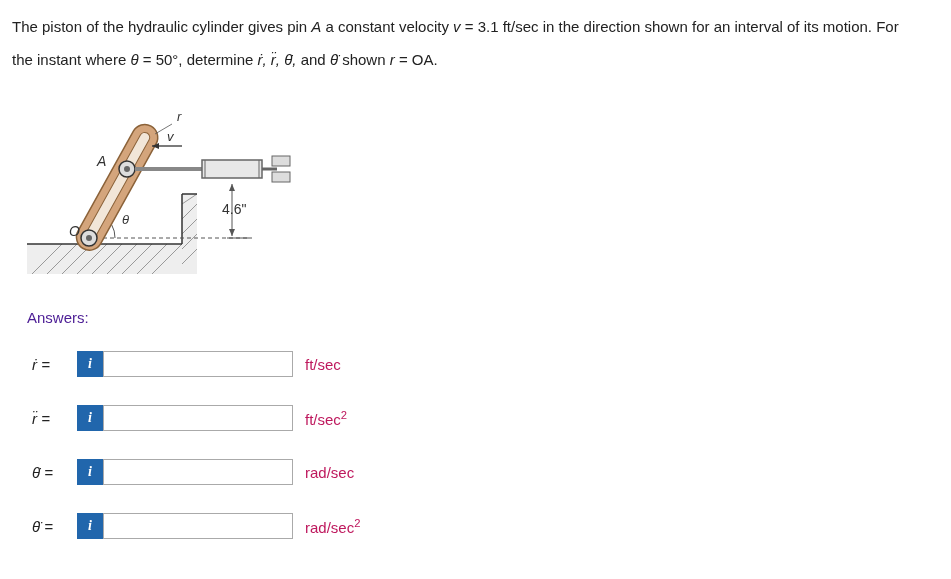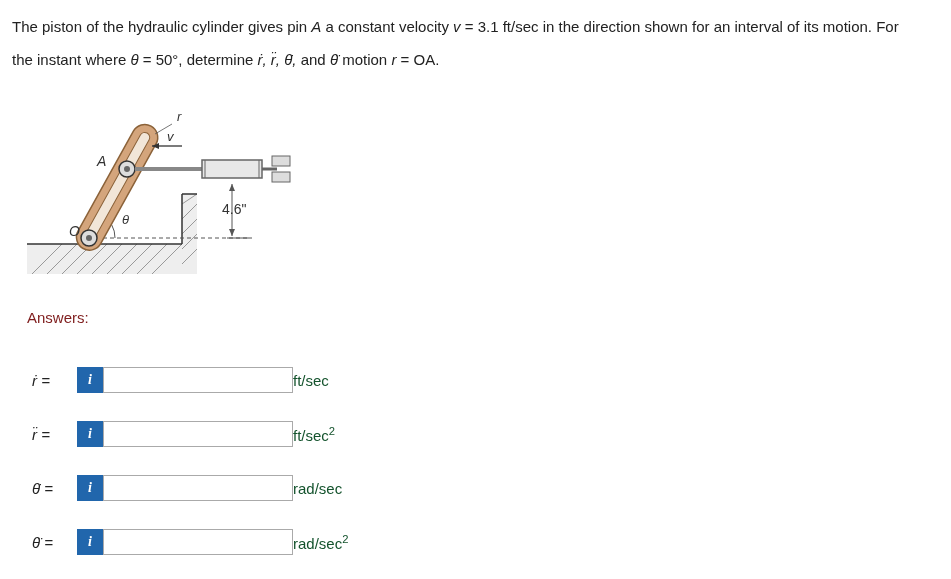--- a/index.html
+++ b/index.html
@@ -19,22 +19,22 @@
       margin-bottom: 20px;
       color: #222;
     }
     .italic {
       font-style: italic;
     }
     .diagram-area {
       margin: 10px 0 30px 15px;
     }
     .answers-label {
-      margin: 30px 0 41px 15px;
-      color: #7f1d1d;
+      margin: 30px 0 25px 15px;
+      color: #4c1d95;
     }
     .answer-row {
       display: flex;
       align-items: center;
       margin-bottom: 28px;
       margin-left: 20px;
     }
     .answer-var {
       width: 45px;
       font-style: italic;
@@ -56,33 +56,33 @@
       flex-shrink: 0;
     }
     .answer-input {
       width: 190px;
       height: 26px;
       border: 1px solid #aaa;
       padding: 0 6px;
       font-size: 14px;
     }
     .answer-unit {
-      margin-left: 0;
-      color: #14532d;
+      margin-left: 12px;
+      color: #be185d;
     }
     sup {
       font-size: 0.75em;
     }
   </style>
 </head>
 <body>
 
 <div class="problem-text">
   <span>The piston of the hydraulic cylinder gives pin </span><span class="italic">A</span><span> a constant velocity </span><span class="italic">v</span><span> = 3.1 ft/sec in the direction shown for an interval of its motion. For</span><br>
-  <span>the instant where </span><span class="italic">θ</span><span> = 50°, determine </span><span class="italic">ṙ, r̈, θ̇,</span><span>  and </span><span class="italic">θ̈</span><span> motion </span><span class="italic">r</span><span> = OA.</span>
+  <span>the instant where </span><span class="italic">θ</span><span> = 50°, determine </span><span class="italic">ṙ, r̈, θ̇,</span><span>  and </span><span class="italic">θ̈</span><span> shown </span><span class="italic">r</span><span> = OA.</span>
 </div>
 
 <div class="diagram-area">
   <svg width="270" height="180" viewBox="0 0 270 180">
 
     <rect x="0" y="148" width="155" height="30" fill="#eee"></rect>
     <g stroke="#999" stroke-width="1">
       <line x1="5" y1="178" x2="35" y2="148"></line>
       <line x1="20" y1="178" x2="50" y2="148"></line>
       <line x1="35" y1="178" x2="65" y2="148"></line>

